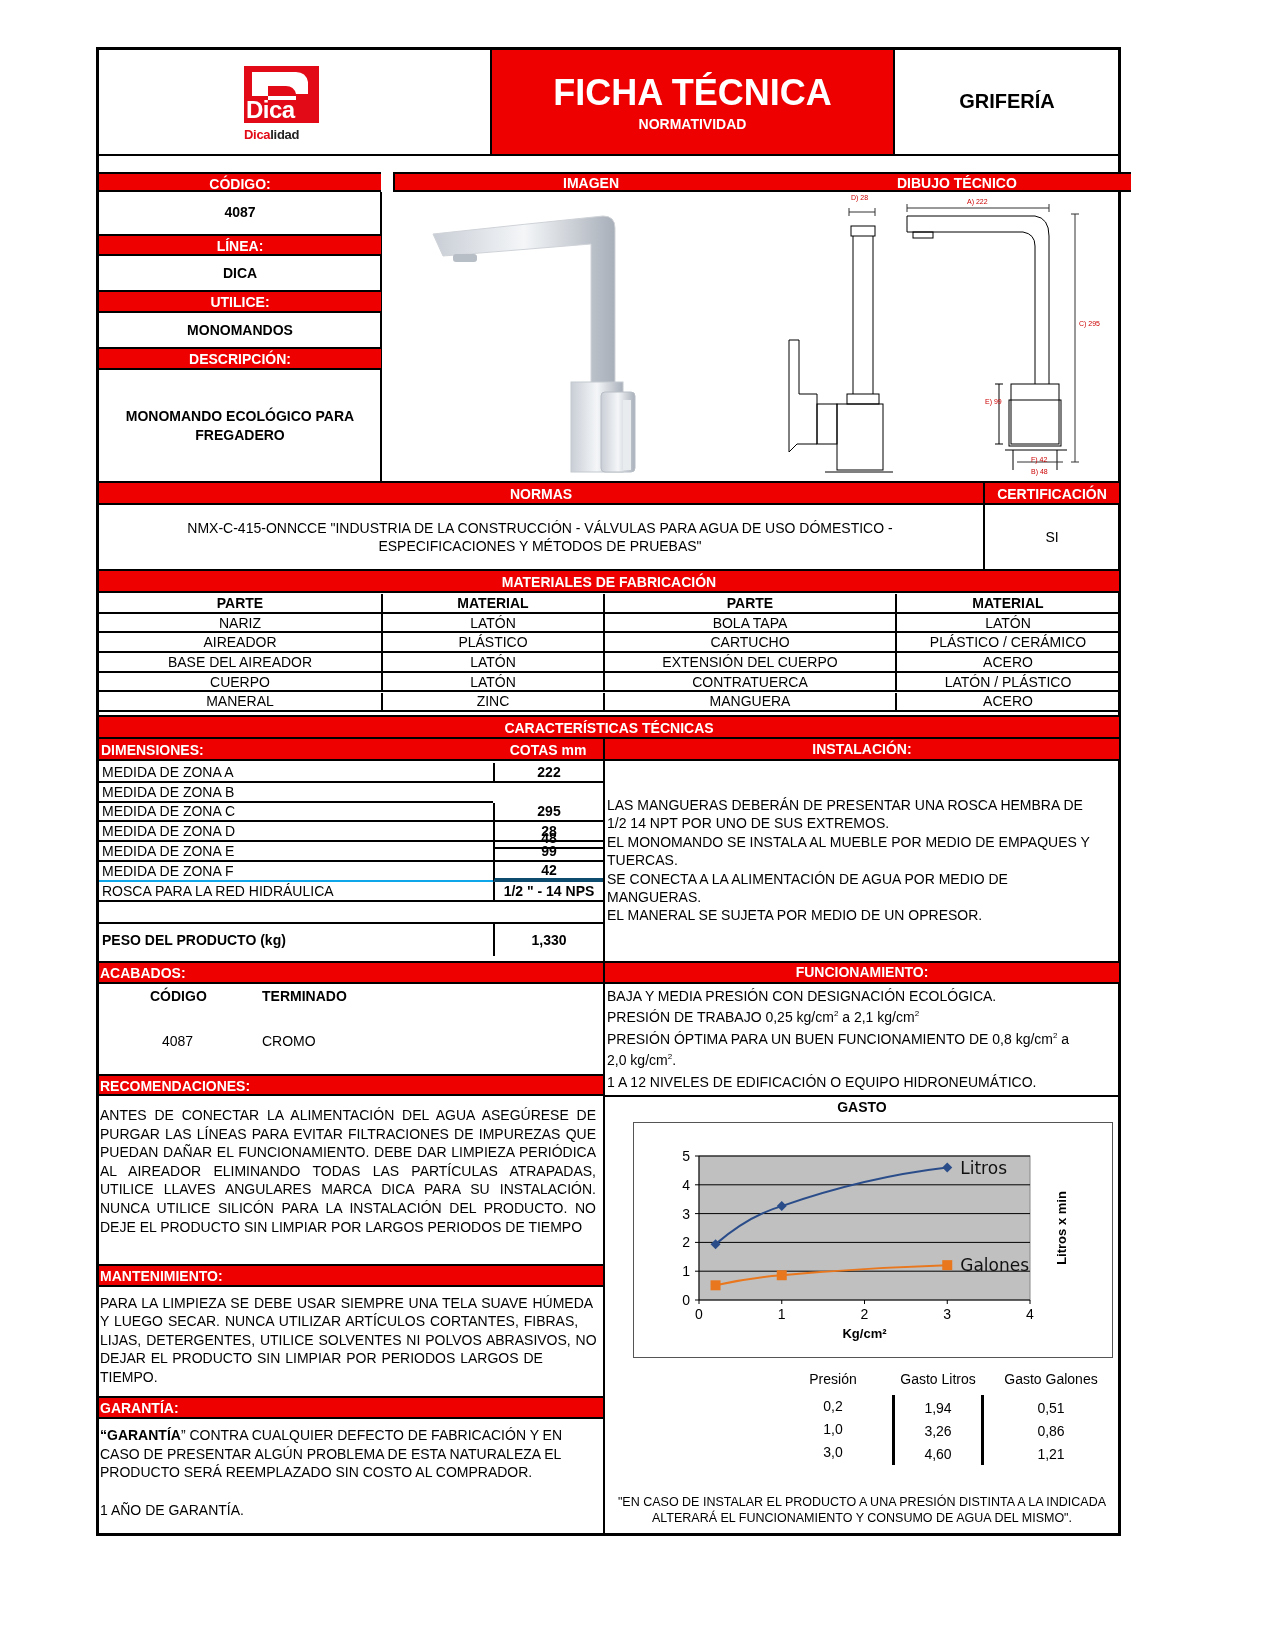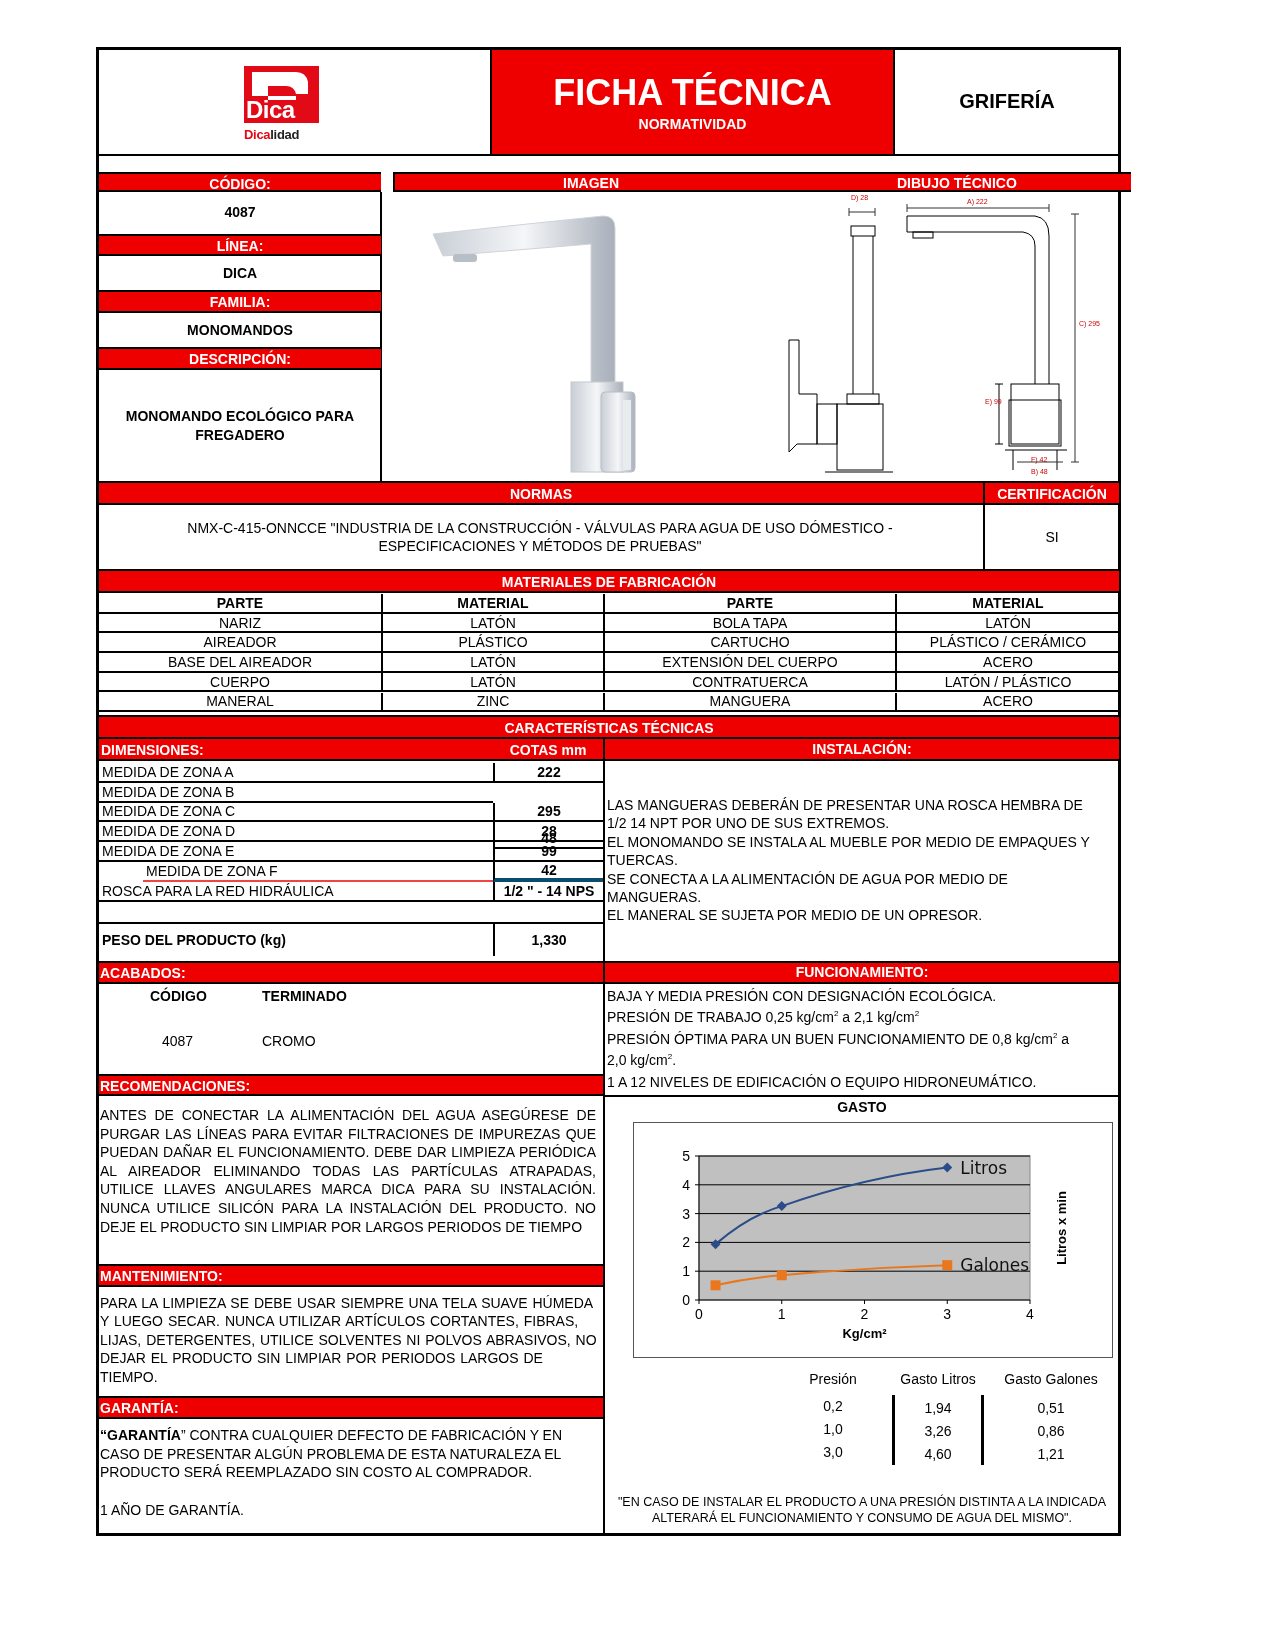--- a/index.html
+++ b/index.html
@@ -42,21 +42,21 @@
 <div class="abs red c" style="left:99px;top:172px;width:282px;height:20px;line-height:20px;font-size:14px;border-top:2px solid #000;border-bottom:2px solid #000;">CÓDIGO:</div>
 <div class="abs red" style="left:381px;top:172px;width:738px;height:20px;border-top:2px solid #000;border-bottom:2px solid #000;border-left:2px solid #000;margin-left:12px;">
   <span class="abs" style="left:168px;top:1px;font-size:14px;">IMAGEN</span>
   <span class="abs" style="left:502px;top:1px;font-size:14px;">DIBUJO TÉCNICO</span>
 </div>
 
 <div class="abs" style="left:99px;top:192px;width:283px;height:290px;border-right:2px solid #000;"></div>
 <div class="cell" style="left:99px;top:196px;width:282px;height:32px;font-weight:bold;">4087</div>
 <div class="abs red c" style="left:99px;top:234px;width:282px;height:22px;line-height:20px;font-size:14px;border-top:2px solid #000;border-bottom:2px solid #000;">LÍNEA:</div>
 <div class="cell" style="left:99px;top:258px;width:282px;height:30px;font-weight:bold;">DICA</div>
-<div class="abs red c" style="left:99px;top:290px;width:282px;height:23px;line-height:21px;font-size:14px;border-top:2px solid #000;border-bottom:2px solid #000;">FAMILIA:</div>
+<div class="abs red c" style="left:99px;top:290px;width:282px;height:23px;line-height:21px;font-size:14px;border-top:2px solid #000;border-bottom:2px solid #000;">UTILICE:</div>
 <div class="cell" style="left:99px;top:314px;width:282px;height:32px;font-weight:bold;">MONOMANDOS</div>
 <div class="abs red c" style="left:99px;top:347px;width:282px;height:23px;line-height:21px;font-size:14px;border-top:2px solid #000;border-bottom:2px solid #000;">DESCRIPCIÓN:</div>
 <div class="cell c" style="left:115px;top:372px;width:250px;height:108px;font-weight:bold;line-height:19px;">MONOMANDO ECOLÓGICO PARA FREGADERO</div>
 
 <div class="abs" style="left:383px;top:194px;width:392px;height:288px;">
   <svg width="392" height="288" viewBox="0 0 392 288">
     <defs>
       <linearGradient id="chr" x1="0" x2="1" y1="0" y2="0">
         <stop offset="0" stop-color="#c9ced6"></stop>
           <stop offset="0.5" stop-color="#f4f6f8"></stop>
@@ -143,21 +143,21 @@
     <div class="lcell" style="left:99px;top:763px;width:394px;height:19.8px;border-bottom:2px solid #000;">MEDIDA DE ZONA A</div>
     <div class="cell" style="left:493px;top:763px;width:110px;height:19.8px;font-weight:bold;border-left:2px solid #000;border-bottom:2px solid #000;">222</div>
     <div class="lcell" style="left:99px;top:782.8px;width:394px;height:19.8px;border-bottom:2px solid #000;">MEDIDA DE ZONA B</div>
     <div class="cell" style="left:493px;top:829px;width:110px;height:19.8px;font-weight:bold;border-left:2px solid #000;border-bottom:2px solid #000;">48</div>
     <div class="lcell" style="left:99px;top:802.6px;width:394px;height:19.8px;border-bottom:2px solid #000;">MEDIDA DE ZONA C</div>
     <div class="cell" style="left:493px;top:802.6px;width:110px;height:19.8px;font-weight:bold;border-left:2px solid #000;border-bottom:2px solid #000;">295</div>
     <div class="lcell" style="left:99px;top:822.4px;width:394px;height:19.8px;border-bottom:2px solid #000;">MEDIDA DE ZONA D</div>
     <div class="cell" style="left:493px;top:822.4px;width:110px;height:19.8px;font-weight:bold;border-left:2px solid #000;border-bottom:2px solid #000;">28</div>
     <div class="lcell" style="left:99px;top:842.2px;width:394px;height:19.8px;border-bottom:2px solid #000;">MEDIDA DE ZONA E</div>
     <div class="cell" style="left:493px;top:842.2px;width:110px;height:19.8px;font-weight:bold;border-left:2px solid #000;border-bottom:2px solid #000;">99</div>
-    <div class="lcell" style="left:99px;top:862px;width:394px;height:19.8px;border-bottom:2px solid #ef4444;margin-left:44px;">MEDIDA DE ZONA F</div>
+    <div class="lcell" style="left:99px;top:862px;width:394px;height:19.8px;border-bottom:2px solid #0ea5e9;">MEDIDA DE ZONA F</div>
     <div class="cell" style="left:493px;top:862px;width:110px;height:19.8px;font-weight:bold;border-left:2px solid #000;border-bottom:4px solid #0c4a6e;">42</div>
     <div class="lcell" style="left:99px;top:881.8px;width:394px;height:19.8px;border-bottom:2px solid #000;">ROSCA PARA LA RED HIDRÁULICA</div>
     <div class="cell" style="left:493px;top:881.8px;width:110px;height:19.8px;font-weight:bold;border-left:2px solid #000;border-bottom:2px solid #000;">1/2 " - 14 NPS</div>
     <div class="abs" style="left:99px;top:901.6px;width:504px;height:22px;border-bottom:2px solid #000;"></div>
     <div class="lcell" style="left:99px;top:923.6px;width:354px;height:32px;font-weight:bold;">PESO DEL PRODUCTO (kg)</div>
     <div class="cell" style="left:493px;top:923.6px;width:110px;height:32px;font-weight:bold;border-left:2px solid #000;">1,330</div>
   </div>
 <div class="abs" style="left:603px;top:761px;width:2px;height:200px;background:#000;"></div>
 <div id="inst-text" class="abs" style="left:607px;top:796px;width:510px;font-size:14px;line-height:18.4px;">
     <div style="white-space:nowrap;">LAS MANGUERAS DEBERÁN DE PRESENTAR UNA ROSCA HEMBRA DE</div>

